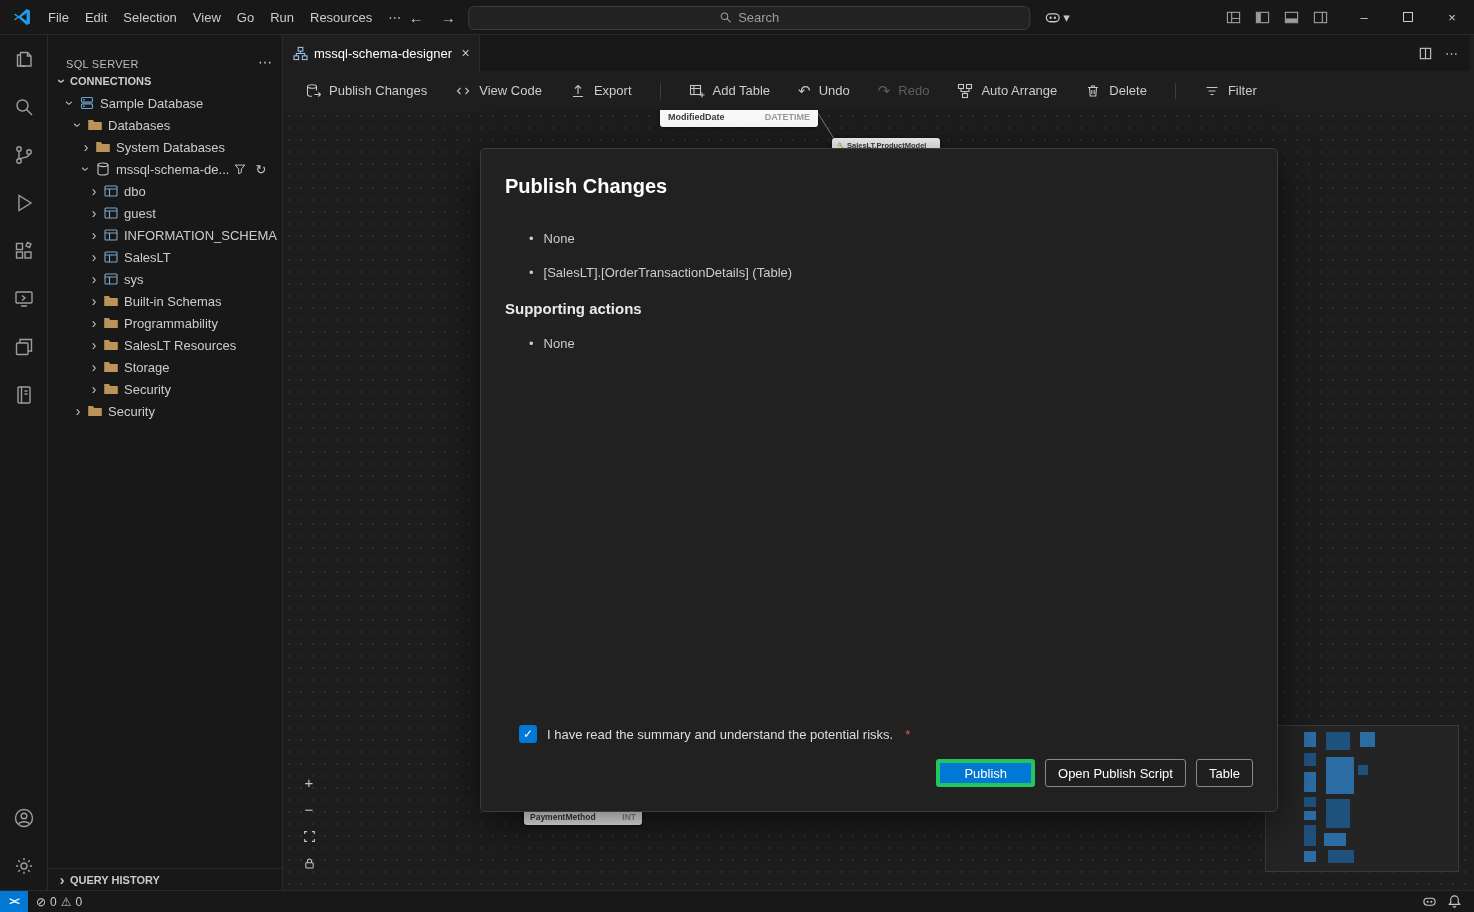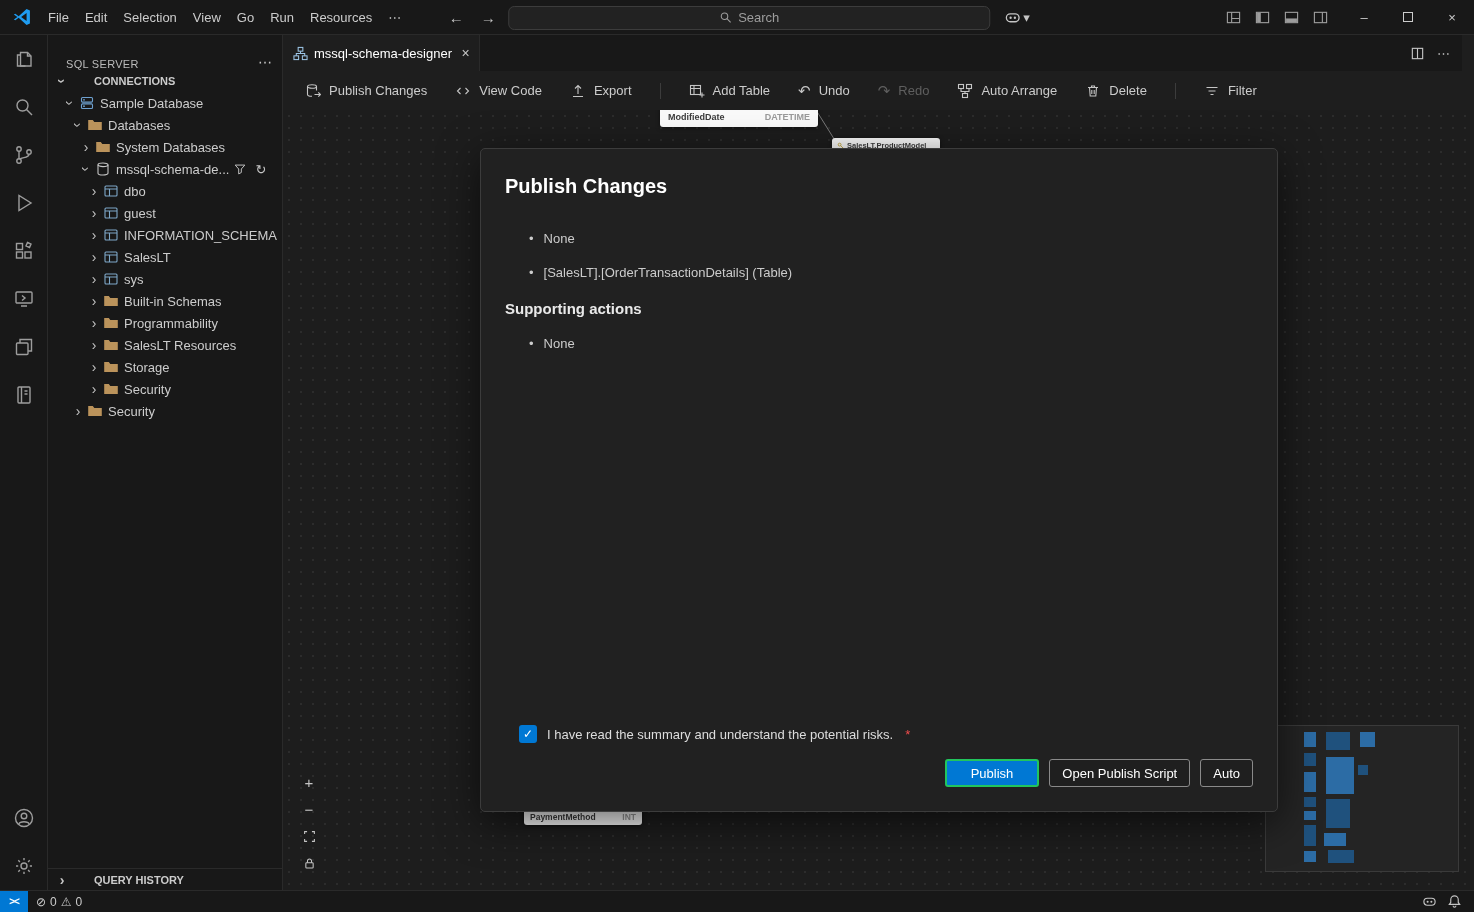--- a/index.html
+++ b/index.html
@@ -10,21 +10,21 @@
   
   .titlebar { position:absolute; top:0; left:0; right:0; height:35px; background:#181818;
               border-bottom:1px solid #2a2a2a; display:flex; align-items:center; z-index:20; }
   .vslogo { width:20px; height:20px; margin:0 8px 0 12px; flex:none; }
   .menus { display:flex; align-items:center; }
   .menu-item { padding:4px 8px; border-radius:4px; color:#cccccc; cursor:pointer; }
   .menu-more { padding:4px 8px; color:#cccccc; cursor:pointer; }
   .tb-center { position:absolute; left:50%; top:0; transform:translateX(-50%); height:35px;
                display:flex; align-items:center; gap:8px; }
   .nav-arrow { width:24px; text-align:center; font-size:15px; color:#c5c5c5; cursor:pointer; }
-  .searchbox { width:482px; height:24px; background:#222222; border:1px solid #3c3c3c; border-radius:6px;
+  .searchbox { width:562px; height:24px; background:#222222; border:1px solid #3c3c3c; border-radius:6px;
                display:flex; align-items:center; justify-content:center; gap:6px; color:#9d9d9d; cursor:pointer; }
   .searchbox svg { width:13px; height:13px; }
   .copilot-btn { display:flex; align-items:center; gap:2px; cursor:pointer; margin-left:6px; color:#c5c5c5; }
   .tb-right { margin-left:auto; display:flex; align-items:center; height:35px; }
   .layout-icons { display:flex; align-items:center; gap:14px; margin-right:14px; }
   .layout-icons svg { width:15px; height:15px; cursor:pointer; }
   .win-btn { width:44px; height:35px; display:flex; align-items:center; justify-content:center;
              color:#cccccc; cursor:pointer; font-size:13px; }
   .max-box { width:10px; height:10px; border:1px solid #cccccc; display:inline-block; }
 
@@ -35,36 +35,36 @@
   .act-item svg { width:24px; height:24px; stroke:#9d9d9d; fill:none; stroke-width:1.4; }
   .act-spacer { flex:1; }
 
   
   .sidebar { position:absolute; top:35px; left:48px; width:235px; bottom:22px; background:#181818;
              border-right:1px solid #2a2a2a; display:flex; flex-direction:column; z-index:10; }
   .sb-header { height:35px; display:flex; align-items:flex-end; padding:0 10px 0 18px; flex:none; }
   .sb-title { font-size:11px; color:#bbbbbb; letter-spacing:.3px; }
   .sb-actions { margin-left:auto; color:#c5c5c5; cursor:pointer; font-size:14px; }
   .trow { display:flex; align-items:center; height:22px; flex:none; cursor:pointer; white-space:nowrap; }
-  .sect { font-size:11px; font-weight:bold; color:#cccccc;gap:24px; }
+  .sect { font-size:11px; font-weight:bold; color:#cccccc; }
   .sect .tlabel { font-size:11px; font-weight:bold; }
   .chev { display:inline-block; width:16px; text-align:center; font-size:14px; line-height:14px;
           color:#c5c5c5; flex:none; }
   .chev.exp { transform:rotate(90deg); }
   .tic { width:16px; height:16px; margin:0 5px 0 1px; flex:none; }
   .tlabel { font-size:13px; color:#cccccc; overflow:hidden; text-overflow:ellipsis; }
   .d1 { padding-left:14px; } .d2 { padding-left:22px; } .d3 { padding-left:30px; } .d4 { padding-left:38px; }
   .inline-actions { margin-left:4px; display:flex; align-items:center; gap:8px; color:#c5c5c5; }
   .inline-actions svg { width:14px; height:14px; stroke:#c5c5c5; fill:none; stroke-width:1.2; }
   .sb-fill { flex:1; }
   .qh-row { border-top:1px solid #2a2a2a; height:22px; }
 
   
   .editor { position:absolute; top:35px; left:283px; right:0; bottom:22px; background:#1e1e1e; }
-  .tabbar { position:absolute; top:0; left:0; right:12px; height:36px; background:#181818;
+  .tabbar { position:absolute; top:0; left:0; right:4px; height:36px; background:#181818;
             display:flex; align-items:stretch; z-index:3; }
   .tab { width:197px; background:#1e1e1e; border-right:1px solid #2a2a2a; display:flex; align-items:center;
          gap:6px; padding:0 8px 0 10px; cursor:pointer; }
   .tab svg { width:15px; height:15px; stroke:#9ec7e8; fill:none; stroke-width:1.1; flex:none; }
   .tab-label { color:#ffffff; font-size:13px; white-space:nowrap; }
   .tab-close { margin-left:2px; color:#c5c5c5; font-size:14px; width:20px; height:20px; display:flex;
                align-items:center; justify-content:center; border-radius:4px; cursor:pointer; }
   .tabbar-right { margin-left:auto; display:flex; align-items:center; gap:12px; padding-right:12px; color:#c5c5c5; }
   .tabbar-right svg { width:15px; height:15px; stroke:#c5c5c5; fill:none; stroke-width:1.2; cursor:pointer; }
 
@@ -109,21 +109,21 @@
   .dlg-h2 { font-size:15px; font-weight:bold; color:#e9e9e9; margin-top:20px; }
   .dlg-h3 { font-size:13px; font-weight:bold; color:#e9e9e9; margin-top:22px; }
   .dlg-li { display:flex; gap:10px; margin-top:19px; padding-left:24px; font-size:13px; color:#cccccc; }
   .dlg-fill { flex:1; }
   .risk-row { display:flex; align-items:center; gap:10px; padding-left:14px; margin-bottom:16px; font-size:13px; color:#dddddd; }
   .checkbox { width:18px; height:18px; background:#0078d4; border-radius:3px; display:flex; align-items:center;
               justify-content:center; color:#ffffff; font-size:12px; cursor:pointer; flex:none; }
   .req { color:#f14c4c; margin-left:2px; }
   .dlg-btns { display:flex; justify-content:flex-end; gap:10px; }
   .btn { height:28px; border-radius:3px; font-size:13px; font-family:inherit; cursor:pointer; }
-  .btn.primary { background:#0078d4; color:#ffffff; border:2px solid #22c55e; padding:0 24px; }
+  .btn.primary { background:#0078d4; color:#ffffff; border:4px solid #22c55e; padding:0 24px; }
   .btn.secondary { background:#1f1f1f; color:#ffffff; border:1px solid #8a8a8a; padding:0 12px; }
 
   
   .statusbar { position:absolute; left:0; right:0; bottom:0; height:22px; background:#181818;
                border-top:1px solid #2a2a2a; display:flex; align-items:center; font-size:12px; z-index:20; }
   .remote-badge { width:28px; height:22px; background:#0078d4; color:#ffffff; display:flex; align-items:center;
                   justify-content:center; font-size:10px; font-weight:bold; letter-spacing:-1px; cursor:pointer; }
   .sb-problems { display:flex; align-items:center; gap:4px; padding:0 8px; cursor:pointer; color:#cccccc; }
   .sb-problems .g { font-size:12px; }
   .status-fill { flex:1; }
@@ -582,21 +582,21 @@
           <span class="checkbox">
             <span>✓</span>
           </span>
           <span>I have read the summary and understand the potential risks.</span>
           <span class="req">*</span>
         </div>
 
         <div class="dlg-btns">
           <button class="btn primary">Publish</button>
           <button class="btn secondary">Open Publish Script</button>
-          <button class="btn secondary">Auto</button>
+          <button class="btn secondary">Table</button>
         </div>
       </div>
 
     </div>
   </div>
 
   <div class="statusbar">
     <div class="remote-badge">&gt;&lt;</div>
     <div class="sb-problems">
       <span class="g">⊘</span>

